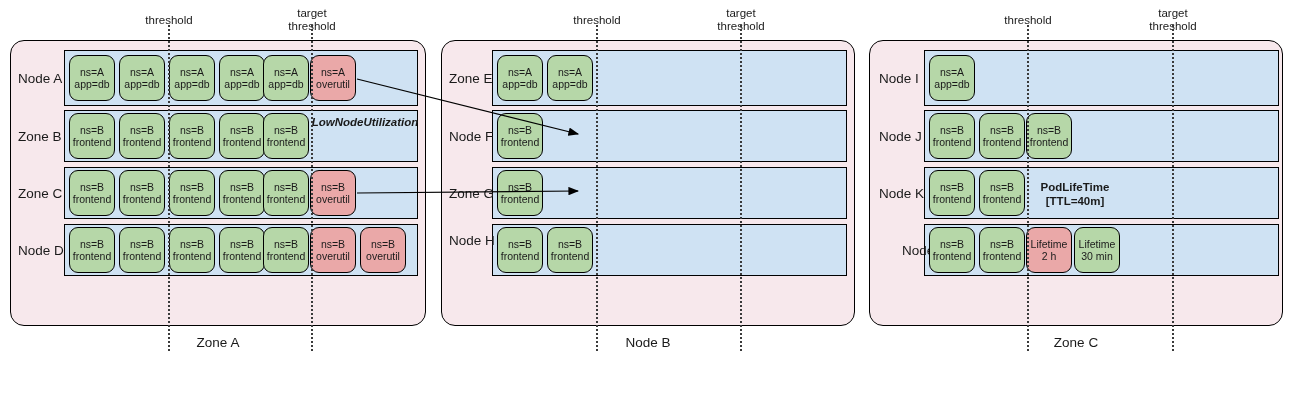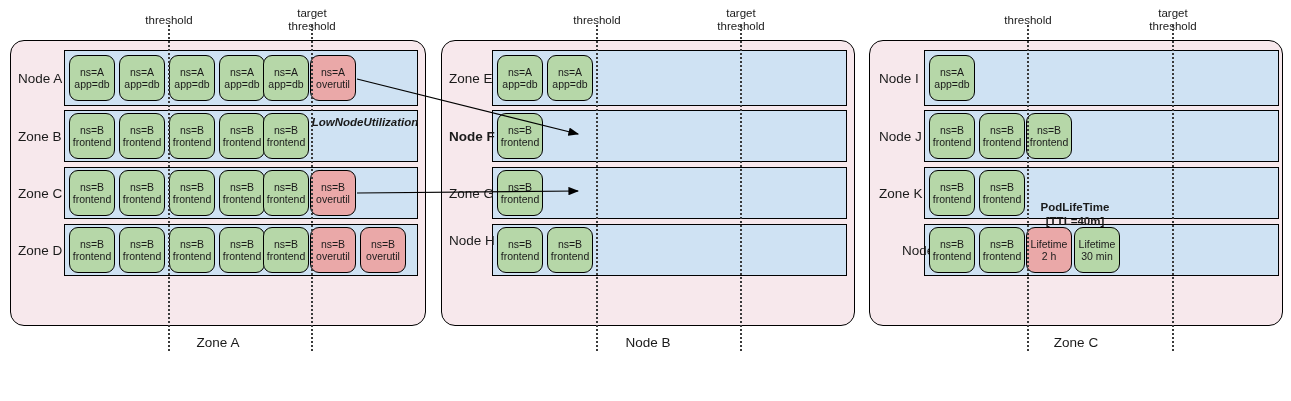--- a/index.html
+++ b/index.html
@@ -191,21 +191,21 @@
       </div>
       <div class="pod green" style="left: 263px; top: 170px; width: 46px; height: 46px;">
         <span>ns=B</span>
         <span>frontend</span>
       </div>
       <div class="pod red" style="left: 310px; top: 170px; width: 46px; height: 46px;">
         <span>ns=B</span>
         <span>overutil</span>
       </div>
       <div class="node-row" style="left: 64px; top: 224px; width: 354px; height: 52px;"></div>
-      <div class="node-label" style="left: 18px; top: 250px;">Zone D</div>
+      <div class="node-label" style="left: 18px; top: 250px;">Node D</div>
       <div class="pod green" style="left: 69px; top: 227px; width: 46px; height: 46px;">
         <span>ns=B</span>
         <span>frontend</span>
       </div>
       <div class="pod green" style="left: 119px; top: 227px; width: 46px; height: 46px;">
         <span>ns=B</span>
         <span>frontend</span>
       </div>
       <div class="pod green" style="left: 169px; top: 227px; width: 46px; height: 46px;">
         <span>ns=B</span>
@@ -238,21 +238,21 @@
       <div class="node-label" style="left: 449px; top: 78px;">Zone E</div>
       <div class="pod green" style="left: 497px; top: 55px; width: 46px; height: 46px;">
         <span>ns=A</span>
         <span>app=db</span>
       </div>
       <div class="pod green" style="left: 547px; top: 55px; width: 46px; height: 46px;">
         <span>ns=A</span>
         <span>app=db</span>
       </div>
       <div class="node-row" style="left: 492px; top: 110px; width: 355px; height: 52px;"></div>
-      <div class="node-label" style="left: 449px; top: 136px; font-weight: bold;">Node F</div>
+      <div class="node-label" style="left: 449px; top: 136px;">Node F</div>
       <div class="pod green" style="left: 497px; top: 113px; width: 46px; height: 46px;">
         <span>ns=B</span>
         <span>frontend</span>
       </div>
       <div class="node-row" style="left: 492px; top: 167px; width: 355px; height: 52px;"></div>
       <div class="node-label" style="left: 449px; top: 193px;">Zone G</div>
       <div class="pod green" style="left: 497px; top: 170px; width: 46px; height: 46px;">
         <span>ns=B</span>
         <span>frontend</span>
       </div>
@@ -287,30 +287,30 @@
       </div>
       <div class="pod green" style="left: 979px; top: 113px; width: 46px; height: 46px;">
         <span>ns=B</span>
         <span>frontend</span>
       </div>
       <div class="pod green" style="left: 1026px; top: 113px; width: 46px; height: 46px;">
         <span>ns=B</span>
         <span>frontend</span>
       </div>
       <div class="node-row" style="left: 924px; top: 167px; width: 355px; height: 52px;"></div>
-      <div class="node-label" style="left: 879px; top: 193px;">Zone K</div>
+      <div class="node-label" style="left: 879px; top: 193px;">Node K</div>
       <div class="pod green" style="left: 929px; top: 170px; width: 46px; height: 46px;">
         <span>ns=B</span>
         <span>frontend</span>
       </div>
       <div class="pod green" style="left: 979px; top: 170px; width: 46px; height: 46px;">
         <span>ns=B</span>
         <span>frontend</span>
       </div>
-      <div class="row-note" style="left: 1075px; top: 194px; margin-top: 20px;">PodLifeTime
+      <div class="row-note" style="left: 1075px; top: 194px;">PodLifeTime
 [TTL=40m]</div>
       <div class="node-row" style="left: 924px; top: 224px; width: 355px; height: 52px;"></div>
       <div class="node-label" style="left: 902px; top: 250px;">Node L</div>
       <div class="pod green" style="left: 929px; top: 227px; width: 46px; height: 46px;">
         <span>ns=B</span>
         <span>frontend</span>
       </div>
       <div class="pod green" style="left: 979px; top: 227px; width: 46px; height: 46px;">
         <span>ns=B</span>
         <span>frontend</span>

